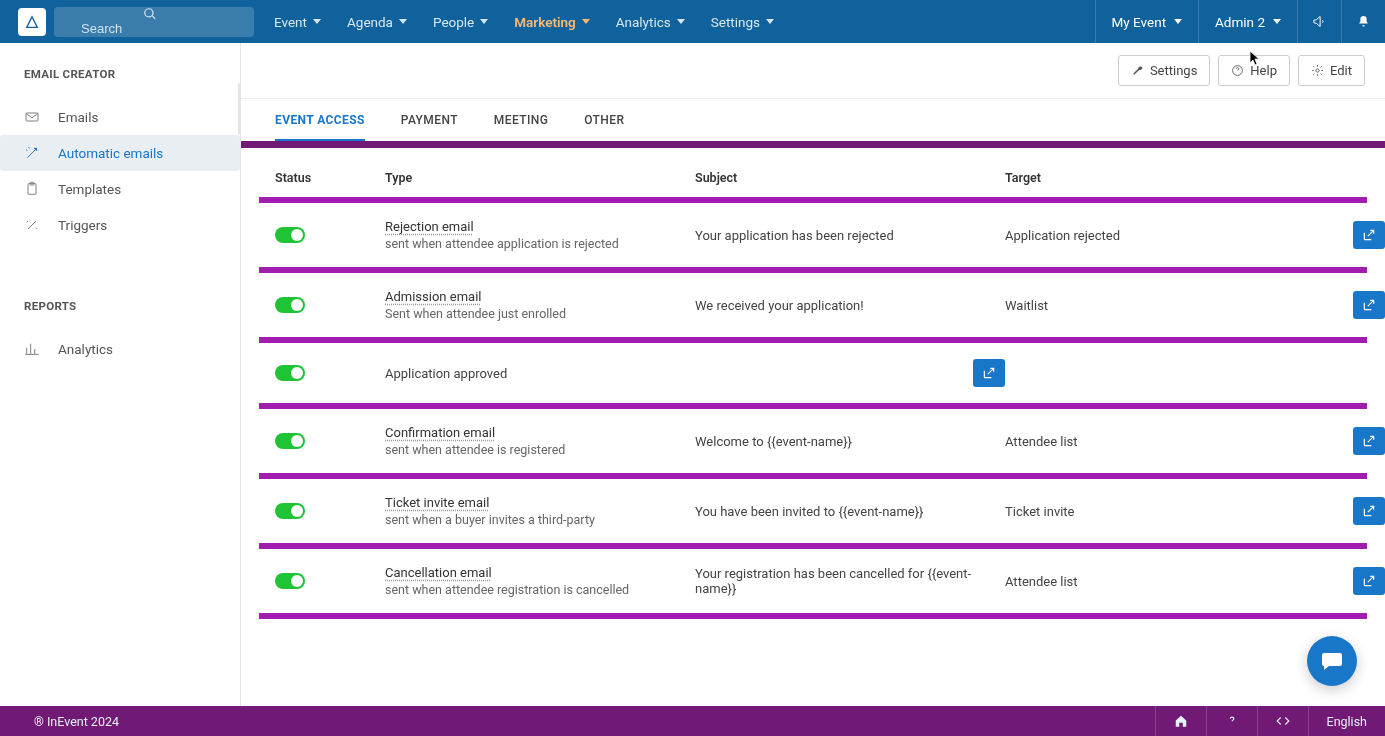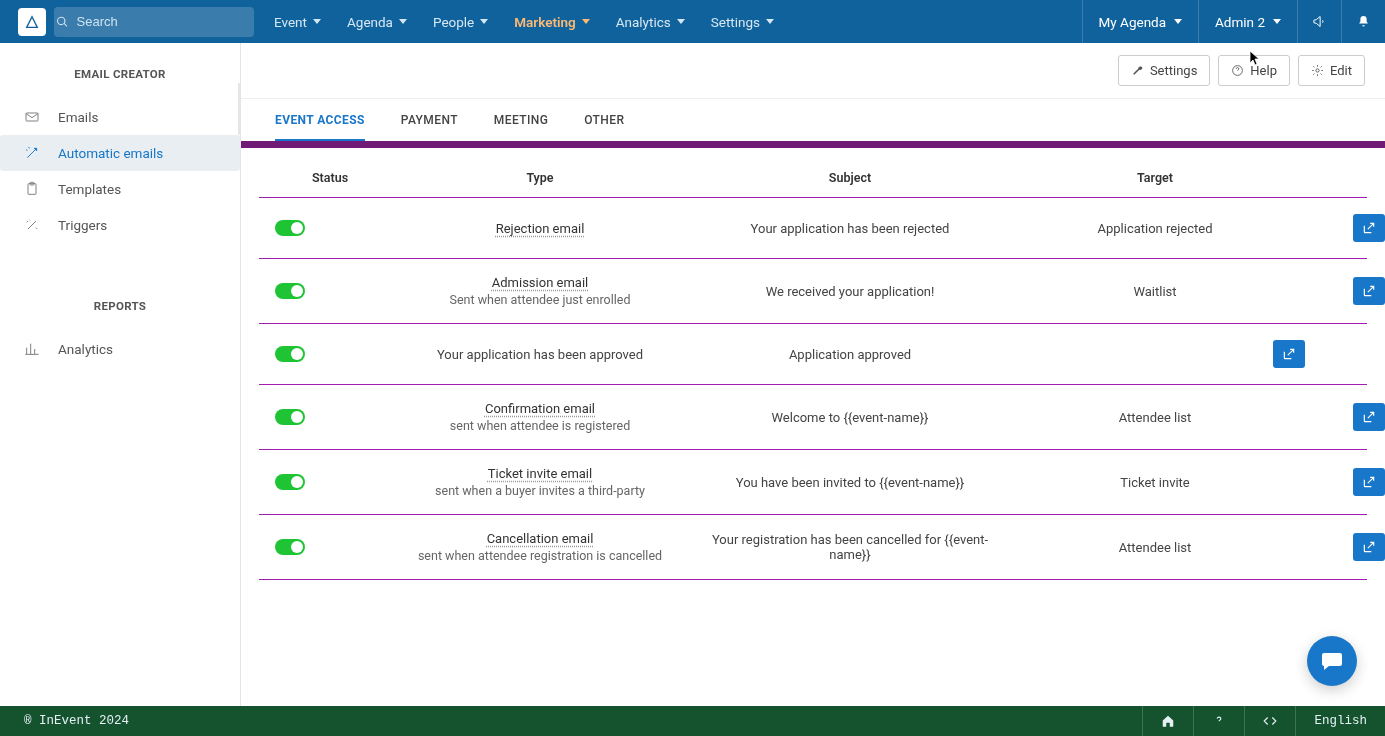--- a/index.html
+++ b/index.html
@@ -31,22 +31,23 @@
     color: #10629c;
     font-weight: bold;
   }
   .logo-box svg { width: 16px; height: 16px; }
   .search-box {
     background: #3a7dad;
     border-radius: 4px;
     height: 30px;
     display: flex;
     align-items: center;
-    padding: 0 2px;
+    padding: 0 27px;
     width: 200px;
+    flex-direction: column;
   }
   .search-box svg { width: 14px; height: 14px; fill: #cfe2f0; margin-right: 8px; }
   .search-box input {
     background: transparent;
     border: none;
     outline: none;
     color: #fff;
     font-size: 13px;
     width: 100%;
   }
@@ -88,21 +89,20 @@
     font-size: 13.5px;
   }
   .top-right .seg.icon-only { padding: 0 14px; }
   .top-right .seg svg { width: 15px; height: 15px; fill: #fff; }
 
   
   .body-wrap {
     display: flex;
     height: calc(100% - 43px - 30px);
     position: relative;
-    text-align: center;
   }
 
   
   .sidebar {
     width: 241px;
     border-right: 1px solid #e5e5e5;
     background: #fff;
     padding-top: 24px;
     flex-shrink: 0;
     position: relative;
@@ -201,21 +201,21 @@
   
   .table {
     width: 100%;
     padding: 0 18px;
   }
   .thead, .trow {
     display: grid;
     grid-template-columns: 110px 310px 310px 300px 80px;
     align-items: center;
     padding: 16px 16px;
-    border-bottom: 1px solid #a21caf;
+    border-bottom: 6px solid #a21caf;
   }
   .thead {
     font-size: 12.5px;
     font-weight: 600;
     color: #333;
     padding-top: 22px;
     padding-bottom: 12px;
   }
   .trow {
     font-size: 13px;
@@ -257,27 +257,26 @@
     cursor: pointer;
     justify-self: end;
   }
   .edit-btn svg { width: 14px; height: 14px; stroke: #fff; fill: none; stroke-width: 2; }
 
   
   .footer {
     position: absolute;
     bottom: 0; left: 0; right: 0;
     height: 30px;
-    background: #14532d;
+    background: #701a75;
     color: #e5f0f8;
     display: flex;
     align-items: center;
     font-size: 12.5px;
-    padding-left: 24px;
-    font-family: Liberation Mono, monospace;
+    padding-left: 34px;
   }
   .footer-right {
     margin-left: auto;
     display: flex;
     align-items: stretch;
     height: 100%;
     text-align: center;
   }
   .footer-right .fseg {
     display: flex; align-items: center;
@@ -337,21 +336,21 @@
         <span>Analytics</span>
         <span class="caret-down"></span>
       </div>
     <div class="nav-item">
         <span>Settings</span>
         <span class="caret-down"></span>
       </div>
   </div>
   <div class="top-right">
     <div class="seg">
-        <span>My Agenda</span>
+        <span>My Event</span>
         <span class="caret-down"></span>
       </div>
     <div class="seg">
         <span>Admin 2</span>
         <span class="caret-down"></span>
       </div>
     <div class="seg icon-only">
         <svg viewBox="0 0 24 24">
           <path d="M3 10v4l4 1 6 5V4l-6 5-4 1zm14 0a4 4 0 010 4" stroke="#fff" stroke-width="1.6" fill="none"></path>
         </svg>
@@ -461,20 +460,21 @@
         <div>Target</div>
         <div></div>
       </div>
 
       <div class="trow">
         <div>
             <div class="toggle"></div>
           </div>
         <div class="type-cell">
           <div class="name-link">Rejection email</div>
+          <div class="desc">sent when attendee application is rejected</div>
         </div>
         <div>Your application has been rejected</div>
         <div>Application rejected</div>
         <div>
             <div class="edit-btn">
               <svg viewBox="0 0 24 24">
                 <path d="M14 4h6v6M20 4L10 14M16 20H5a1 1 0 01-1-1V8"></path>
               </svg>
             </div>
           </div>
@@ -496,21 +496,20 @@
                 <path d="M14 4h6v6M20 4L10 14M16 20H5a1 1 0 01-1-1V8"></path>
               </svg>
             </div>
           </div>
       </div>
 
       <div class="trow">
         <div>
             <div class="toggle"></div>
           </div>
-        <div>Your application has been approved</div>
         <div>Application approved</div>
         <div>
             <div class="edit-btn">
               <svg viewBox="0 0 24 24">
                 <path d="M14 4h6v6M20 4L10 14M16 20H5a1 1 0 01-1-1V8"></path>
               </svg>
             </div>
           </div>
       </div>
 

